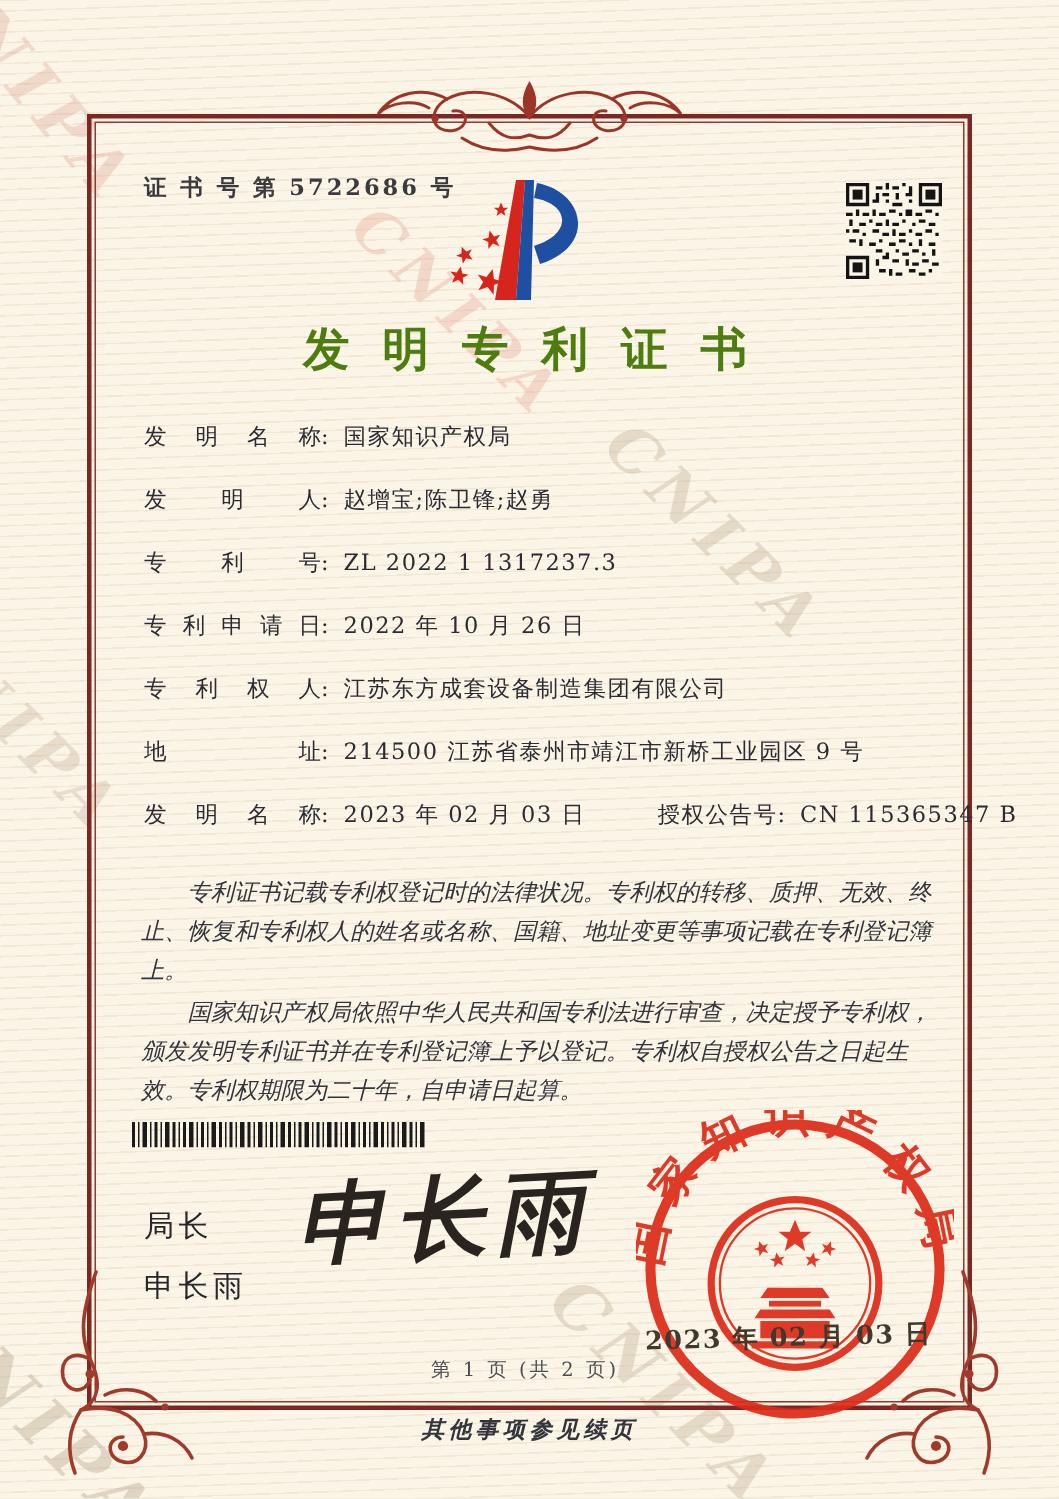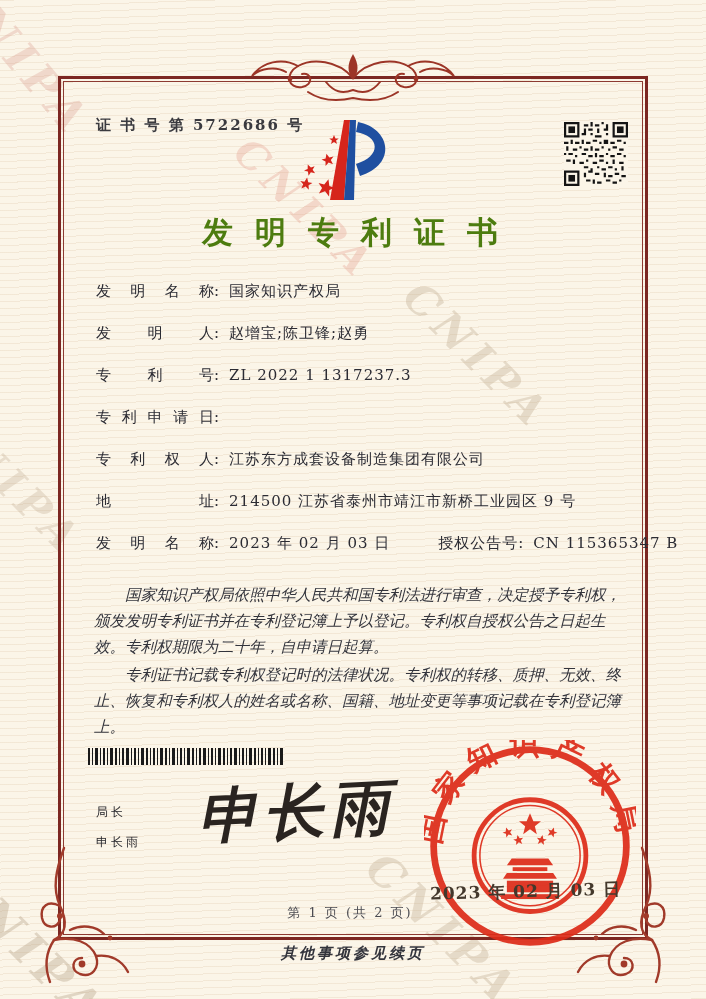--- a/index.html
+++ b/index.html
@@ -39,21 +39,21 @@
   .fvalue{letter-spacing:1px;}
   .fvalue2{letter-spacing:1px;}
   .grow-spacer{display:inline-block;width:48px;flex:none;}
   .glabel2{flex:none;letter-spacing:1px;}
   .body-text{
     position:absolute;left:94px;top:582px;width:528px;
     font-size:15.5px;line-height:26px;color:#33343c;font-style:italic;
   }
   .body-text p{margin:0 0 2px 0;text-indent:2em;}
   .barcode{position:absolute;left:88px;top:748px;width:196px;height:17px;}
-  .signer{position:absolute;left:96px;top:804px;font-size:12px;color:#26262b;font-style:normal;}
+  .signer{position:absolute;left:96px;top:804px;font-size:20px;color:#26262b;font-style:normal;}
   .signer .role{margin-bottom:13px;letter-spacing:3px;}
   .signer .name{letter-spacing:3px;}
   .signature{
     position:absolute;left:198px;top:772px;width:220px;height:100px;
     font-size:60px;color:#2a2420;font-style:italic;font-weight:600;
     transform:rotate(-3deg);letter-spacing:6px;white-space:nowrap;
   }
   .seal{position:absolute;left:424px;top:740px;width:212px;height:212px;}
   .seal-date{
     position:absolute;left:430px;top:880px;width:200px;
@@ -176,20 +176,21 @@
       <span class="fvalue">赵增宝;陈卫锋;赵勇</span>
     </div>
     <div class="frow">
       <span class="flabel">专利号</span>
         <span class="colon">:</span>
       <span class="fvalue">ZL 2022 1 1317237.3</span>
     </div>
     <div class="frow">
       <span class="flabel">专利申请日</span>
         <span class="colon">:</span>
+      <span class="fvalue">2022 年 10 月 26 日</span>
     </div>
     <div class="frow">
       <span class="flabel">专利权人</span>
         <span class="colon">:</span>
       <span class="fvalue">江苏东方成套设备制造集团有限公司</span>
     </div>
     <div class="frow">
       <span class="flabel">地址</span>
         <span class="colon">:</span>
       <span class="fvalue">214500  江苏省泰州市靖江市新桥工业园区 9 号</span>
@@ -199,22 +200,22 @@
         <span class="colon">:</span>
       <span class="fvalue" style="display:inline-block;width:176px;">2023 年 02 月 03 日</span>
       <span class="grow-spacer"></span>
       <span class="glabel2">授权公告号</span>
         <span class="colon">:</span>
       <span class="fvalue2">CN 115365347 B</span>
     </div>
   </div>
 
   <div class="body-text">
+    <p>专利证书记载专利权登记时的法律状况。专利权的转移、质押、无效、终止、恢复和专利权人的姓名或名称、国籍、地址变更等事项记载在专利登记簿上。</p>
     <p>国家知识产权局依照中华人民共和国专利法进行审查，决定授予专利权，颁发发明专利证书并在专利登记簿上予以登记。专利权自授权公告之日起生效。专利权期限为二十年，自申请日起算。</p>
-    <p>专利证书记载专利权登记时的法律状况。专利权的转移、质押、无效、终止、恢复和专利权人的姓名或名称、国籍、地址变更等事项记载在专利登记簿上。</p>
   </div>
 
   <svg class="barcode" viewBox="0 0 196 17" preserveAspectRatio="none">
     <path fill="#1a1a1a" d="M0 0h2v17h-2zM4 0h1v17h-1zM7 0h3v17h-3zM12 0h1v17h-1zM15 0h2v17h-2zM19 0h1v17h-1zM22 0h3v17h-3zM27 0h2v17h-2zM31 0h1v17h-1zM34 0h2v17h-2zM38 0h3v17h-3zM43 0h1v17h-1zM46 0h2v17h-2zM50 0h1v17h-1zM53 0h3v17h-3zM58 0h2v17h-2zM62 0h1v17h-1zM65 0h2v17h-2zM69 0h1v17h-1zM72 0h3v17h-3zM77 0h2v17h-2zM81 0h1v17h-1zM84 0h3v17h-3zM89 0h1v17h-1zM92 0h2v17h-2zM96 0h1v17h-1zM99 0h3v17h-3zM104 0h2v17h-2zM108 0h1v17h-1zM111 0h2v17h-2zM115 0h3v17h-3zM120 0h1v17h-1zM123 0h2v17h-2zM127 0h1v17h-1zM130 0h3v17h-3zM135 0h2v17h-2zM139 0h1v17h-1zM142 0h2v17h-2zM146 0h3v17h-3zM151 0h1v17h-1zM154 0h2v17h-2zM158 0h1v17h-1zM161 0h3v17h-3zM166 0h2v17h-2zM170 0h1v17h-1zM173 0h2v17h-2zM177 0h1v17h-1zM180 0h3v17h-3zM185 0h2v17h-2zM189 0h1v17h-1zM192 0h3v17h-3z"></path>
   </svg>
 
   <div class="signer">
     <div class="role">局长</div>
     <div class="name">申长雨</div>
   </div>

